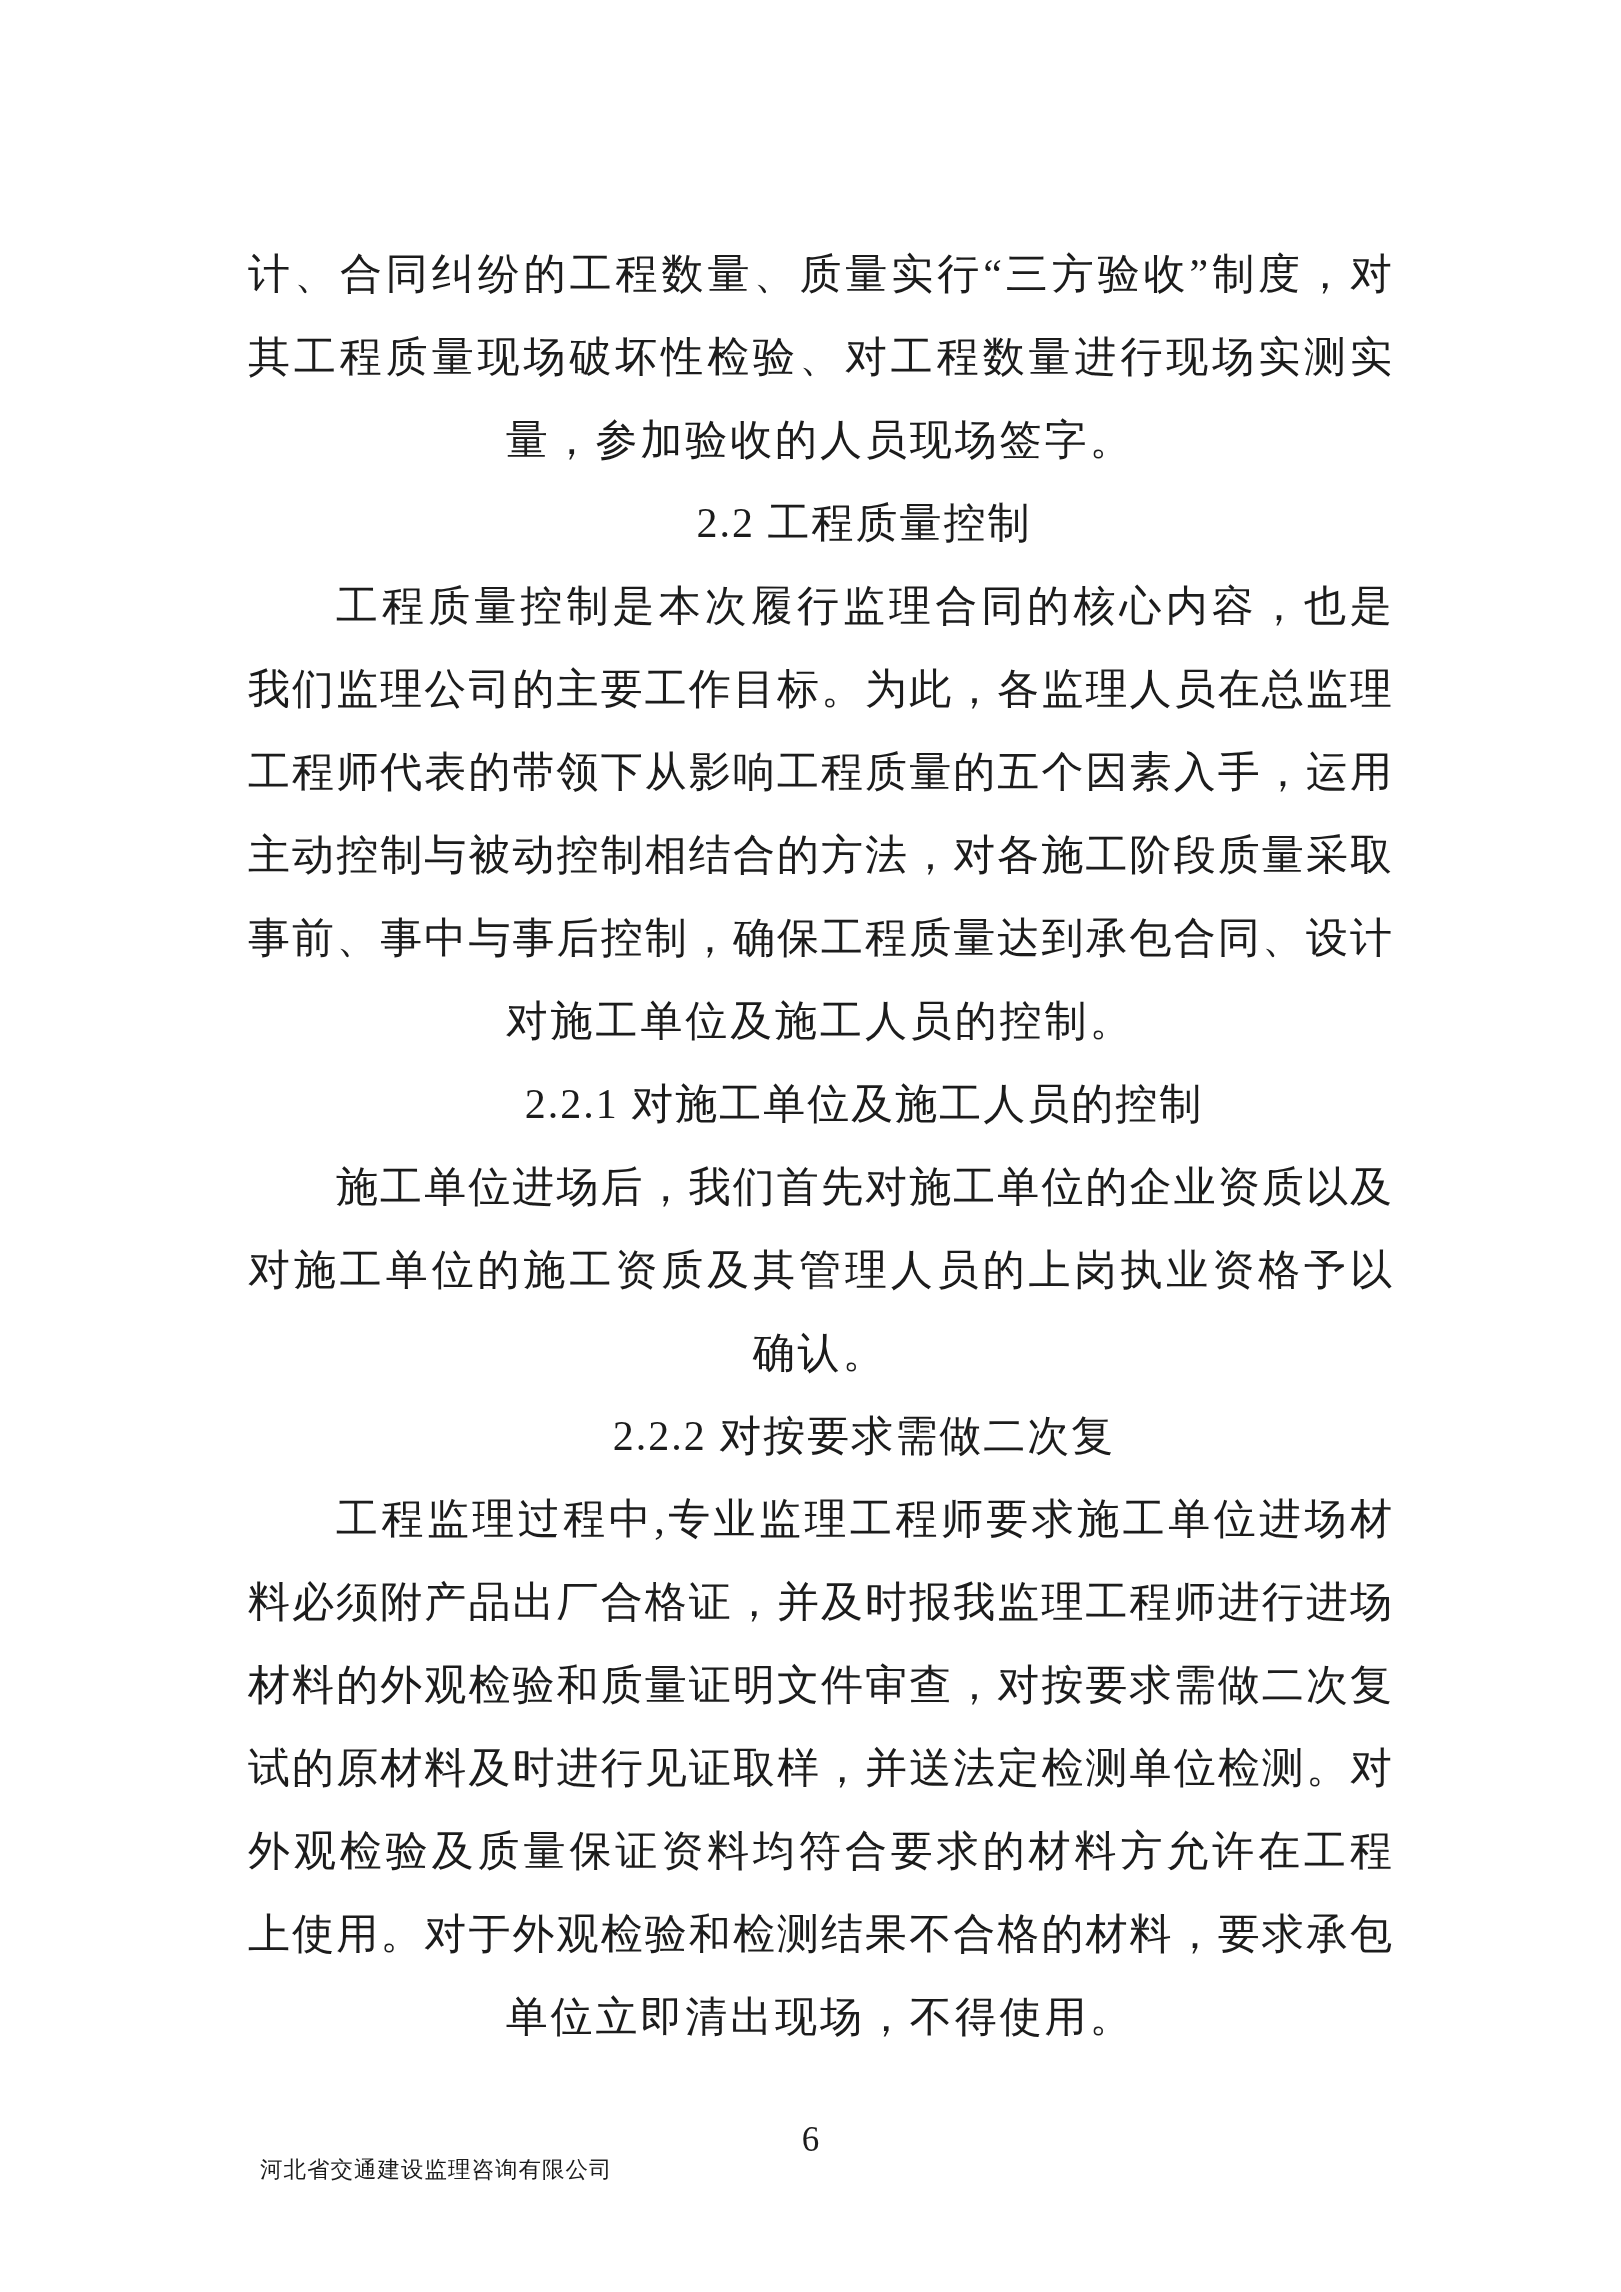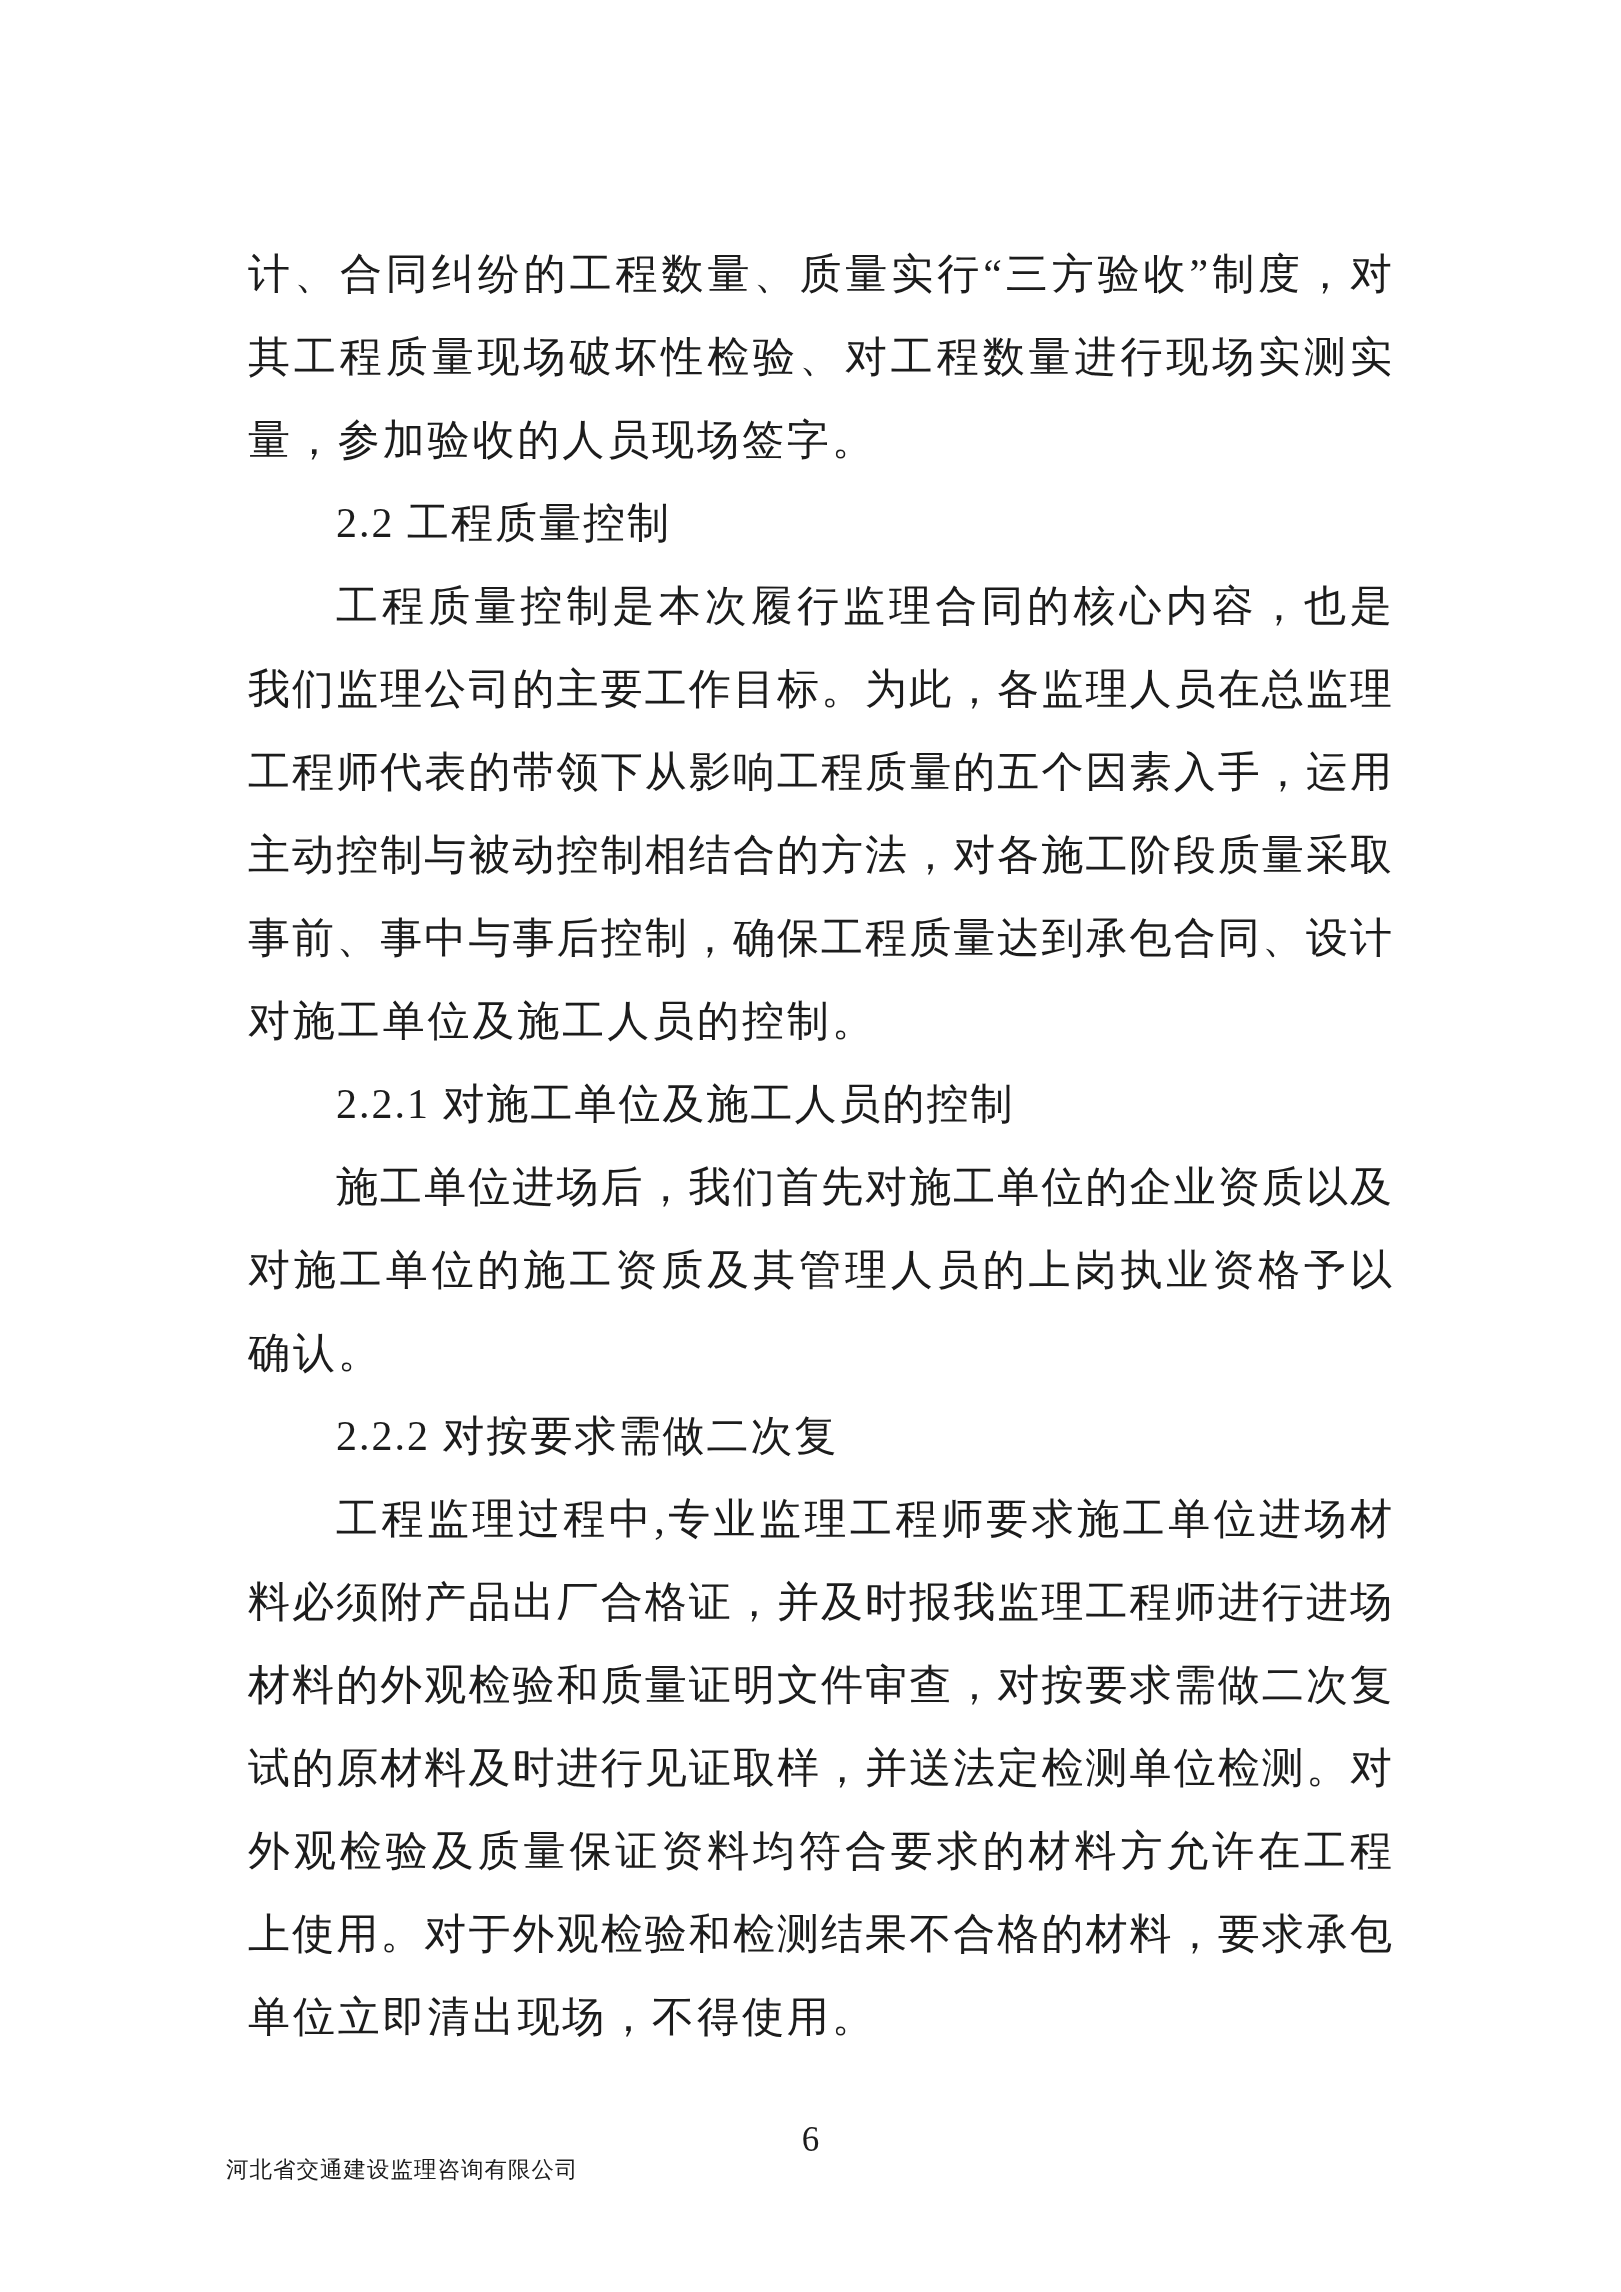--- a/index.html
+++ b/index.html
@@ -22,21 +22,21 @@
     left: 248px;
     top: 201px;
     width: 1144px;
   }
   .line {
     height: 83px;
     line-height: 83px;
     font-size: 42px;
     letter-spacing: 2.9px;
     white-space: nowrap;
-    text-align: left;
+    text-align: center;
   }
   .line.justify {
     white-space: normal;
     letter-spacing: 0;
     text-align: justify;
     text-align-last: justify;
     text-justify: inter-character;
   }
   .line.indent {
     padding-left: 88px;
@@ -51,21 +51,21 @@
     top: 2078px;
     width: 100%;
     height: 59px;
     line-height: 59px;
     text-align: center;
     font-size: 35px;
     color: #1c1c1c;
   }
   .footer-company {
     position: absolute;
-    left: 226px;
+    left: 260px;
     top: 2121px;
     height: 33px;
     line-height: 33px;
     font-size: 22.5px;
     letter-spacing: 1px;
     color: #1c1c1c;
     white-space: nowrap;
   }
 </style>
 </head>

